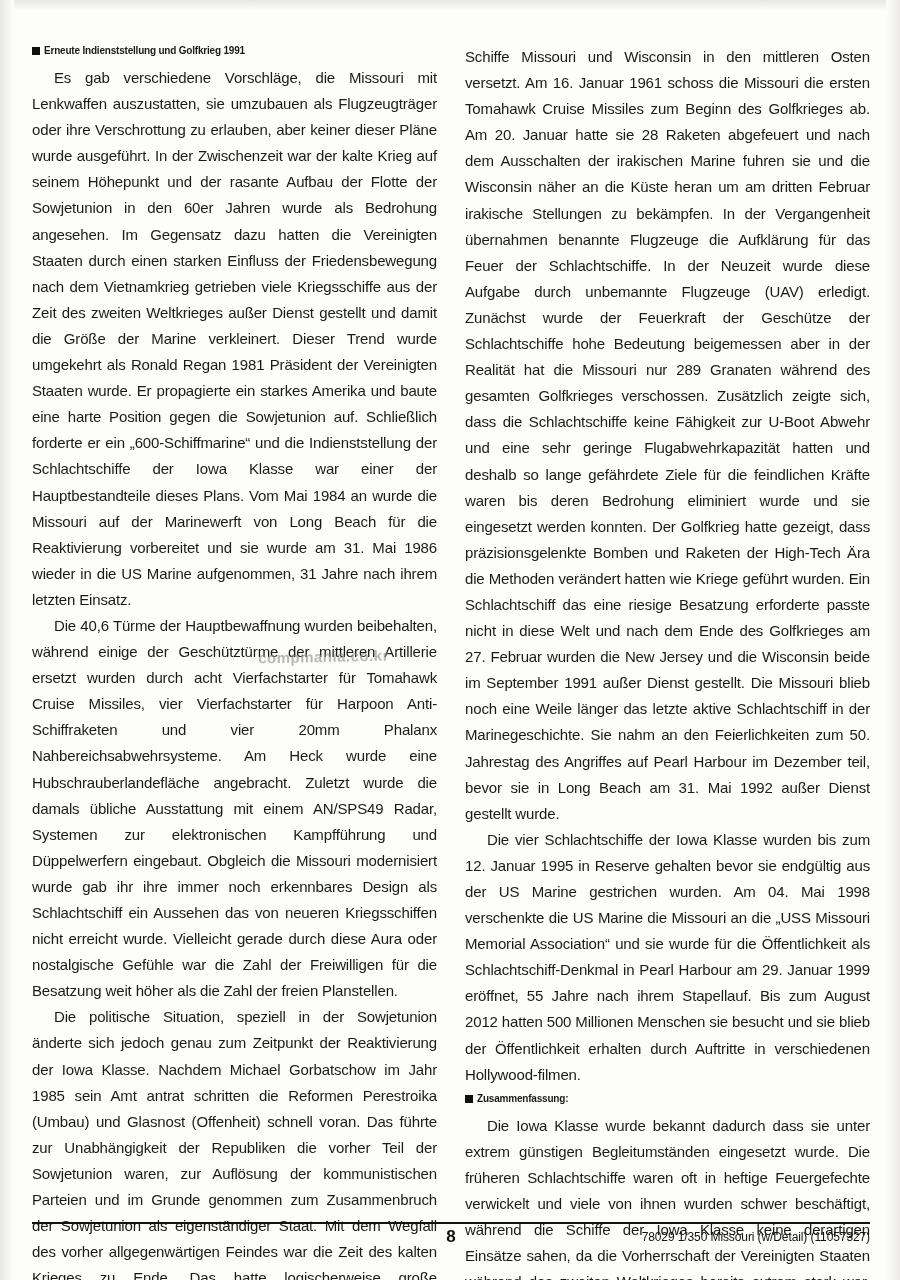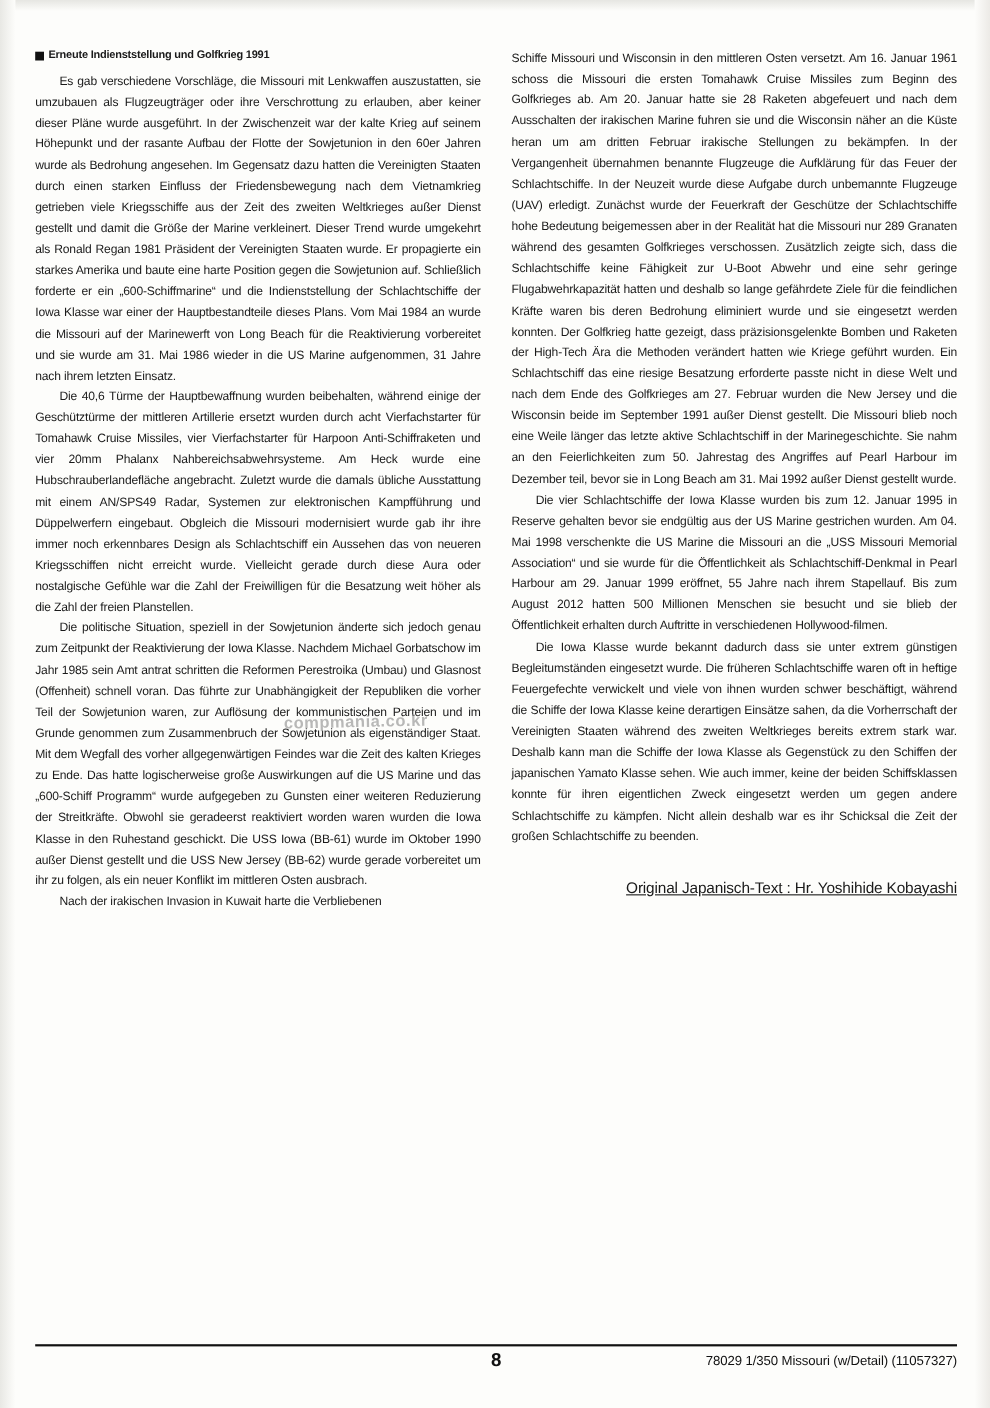--- a/index.html
+++ b/index.html
@@ -65,21 +65,21 @@
   }
   .bullet-square {
     display: inline-block;
     width: 8px;
     height: 8px;
     background: #111;
     margin-top: 3px;
     flex: 0 0 auto;
   }
   p.body {
-    font-size: 11px;
+    font-size: 15px;
     line-height: 1.74;
     margin: 0 0 0 0;
     text-align: justify;
     text-justify: inter-word;
     text-indent: 22px;
     letter-spacing: -0.15px;
     hyphens: manual;
   }
   p.body + p.body {
     margin-top: 0px;
@@ -160,20 +160,24 @@
         </h2>
         <p class="body">Es gab verschiedene Vorschläge, die Missouri mit Lenkwaffen auszustatten, sie umzubauen als Flugzeugträger oder ihre Verschrottung zu erlauben, aber keiner dieser Pläne wurde ausgeführt. In der Zwischenzeit war der kalte Krieg auf seinem Höhepunkt und der rasante Aufbau der Flotte der Sowjetunion in den 60er Jahren wurde als Bedrohung angesehen. Im Gegensatz dazu hatten die Vereinigten Staaten durch einen starken Einfluss der Friedensbewegung nach dem Vietnamkrieg getrieben viele Kriegsschiffe aus der Zeit des zweiten Weltkrieges außer Dienst gestellt und damit die Größe der Marine verkleinert. Dieser Trend wurde umgekehrt als Ronald Regan 1981 Präsident der Vereinigten Staaten wurde. Er propagierte ein starkes Amerika und baute eine harte Position gegen die Sowjetunion auf. Schließlich forderte er ein „600-Schiffmarine“ und die Indienststellung der Schlachtschiffe der Iowa Klasse war einer der Hauptbestandteile dieses Plans. Vom Mai 1984 an wurde die Missouri auf der Marinewerft von Long Beach für die Reaktivierung vorbereitet und sie wurde am 31. Mai 1986 wieder in die US Marine aufgenommen, 31 Jahre nach ihrem letzten Einsatz.</p>
         <p class="body">Die 40,6 Türme der Hauptbewaffnung wurden beibehalten, während einige der Geschütztürme der mittleren Artillerie ersetzt wurden durch acht Vierfachstarter für Tomahawk Cruise Missiles, vier Vierfachstarter für Harpoon Anti-Schiffraketen und vier 20mm Phalanx Nahbereichsabwehrsysteme. Am Heck wurde eine Hubschrauberlandefläche angebracht. Zuletzt wurde die damals übliche Ausstattung mit einem AN/SPS49 Radar, Systemen zur elektronischen Kampfführung und Düppelwerfern eingebaut. Obgleich die Missouri modernisiert wurde gab ihr ihre immer noch erkennbares Design als Schlachtschiff ein Aussehen das von neueren Kriegsschiffen nicht erreicht wurde. Vielleicht gerade durch diese Aura oder nostalgische Gefühle war die Zahl der Freiwilligen für die Besatzung weit höher als die Zahl der freien Planstellen.</p>
         <p class="body">Die politische Situation, speziell in der Sowjetunion änderte sich jedoch genau zum Zeitpunkt der Reaktivierung der Iowa Klasse. Nachdem Michael Gorbatschow im Jahr 1985 sein Amt antrat schritten die Reformen Perestroika (Umbau) und Glasnost (Offenheit) schnell voran. Das führte zur Unabhängigkeit der Republiken die vorher Teil der Sowjetunion waren, zur Auflösung der kommunistischen Parteien und im Grunde genommen zum Zusammenbruch der Sowjetunion als eigenständiger Staat. Mit dem Wegfall des vorher allgegenwärtigen Feindes war die Zeit des kalten Krieges zu Ende. Das hatte logischerweise große Auswirkungen auf die US Marine und das „600-Schiff Programm“ wurde aufgegeben zu Gunsten einer weiteren Reduzierung der Streitkräfte. Obwohl sie geradeerst reaktiviert worden waren wurden die Iowa Klasse in den Ruhestand geschickt. Die USS Iowa (BB-61) wurde im Oktober 1990 außer Dienst gestellt und die USS New Jersey (BB-62) wurde gerade vorbereitet um ihr zu folgen, als ein neuer Konflikt im mittleren Osten ausbrach.</p>
         <p class="body">Nach der irakischen Invasion in Kuwait harte die Verbliebenen</p>
       </div>
 
       <div class="col">
         <p class="body noindent">Schiffe Missouri und Wisconsin in den mittleren Osten versetzt. Am 16. Januar 1961 schoss die Missouri die ersten Tomahawk Cruise Missiles zum Beginn des Golfkrieges ab. Am 20. Januar hatte sie 28 Raketen abgefeuert und nach dem Ausschalten der irakischen Marine fuhren sie und die Wisconsin näher an die Küste heran um am dritten Februar irakische Stellungen zu bekämpfen. In der Vergangenheit übernahmen benannte Flugzeuge die Aufklärung für das Feuer der Schlachtschiffe. In der Neuzeit wurde diese Aufgabe durch unbemannte Flugzeuge (UAV) erledigt. Zunächst wurde der Feuerkraft der Geschütze der Schlachtschiffe hohe Bedeutung beigemessen aber in der Realität hat die Missouri nur 289 Granaten während des gesamten Golfkrieges verschossen. Zusätzlich zeigte sich, dass die Schlachtschiffe keine Fähigkeit zur U-Boot Abwehr und eine sehr geringe Flugabwehrkapazität hatten und deshalb so lange gefährdete Ziele für die feindlichen Kräfte waren bis deren Bedrohung eliminiert wurde und sie eingesetzt werden konnten. Der Golfkrieg hatte gezeigt, dass präzisionsgelenkte Bomben und Raketen der High-Tech Ära die Methoden verändert hatten wie Kriege geführt wurden. Ein Schlachtschiff das eine riesige Besatzung erforderte passte nicht in diese Welt und nach dem Ende des Golfkrieges am 27. Februar wurden die New Jersey und die Wisconsin beide im September 1991 außer Dienst gestellt. Die Missouri blieb noch eine Weile länger das letzte aktive Schlachtschiff in der Marinegeschichte. Sie nahm an den Feierlichkeiten zum 50. Jahrestag des Angriffes auf Pearl Harbour im Dezember teil, bevor sie in Long Beach am 31. Mai 1992 außer Dienst gestellt wurde.</p>
         <p class="body">Die vier Schlachtschiffe der Iowa Klasse wurden bis zum 12. Januar 1995 in Reserve gehalten bevor sie endgültig aus der US Marine gestrichen wurden. Am 04. Mai 1998 verschenkte die US Marine die Missouri an die „USS Missouri Memorial Association“ und sie wurde für die Öffentlichkeit als Schlachtschiff-Denkmal in Pearl Harbour am 29. Januar 1999 eröffnet, 55 Jahre nach ihrem Stapellauf. Bis zum August 2012 hatten 500 Millionen Menschen sie besucht und sie blieb der Öffentlichkeit erhalten durch Auftritte in verschiedenen Hollywood-filmen.</p>
+        <h2 class="section-head" style="margin-top:4px">
+          <span class="bullet-square"></span>
+          <span>Zusammenfassung:</span>
+        </h2>
         <p class="body">Die Iowa Klasse wurde bekannt dadurch dass sie unter extrem günstigen Begleitumständen eingesetzt wurde. Die früheren Schlachtschiffe waren oft in heftige Feuergefechte verwickelt und viele von ihnen wurden schwer beschäftigt, während die Schiffe der Iowa Klasse keine derartigen Einsätze sahen, da die Vorherrschaft der Vereinigten Staaten während des zweiten Weltkrieges bereits extrem stark war. Deshalb kann man die Schiffe der Iowa Klasse als Gegenstück zu den Schiffen der japanischen Yamato Klasse sehen. Wie auch immer, keine der beiden Schiffsklassen konnte für ihren eigentlichen Zweck eingesetzt werden um gegen andere Schlachtschiffe zu kämpfen. Nicht allein deshalb war es ihr Schicksal die Zeit der großen Schlachtschiffe zu beenden.</p>
         <div class="credit">Original Japanisch-Text : Hr. Yoshihide Kobayashi</div>
       </div>
 
     </div>
   </div>
 
   <div class="watermark">compmania.co.kr</div>
 
   <div class="footer-rule"></div>

